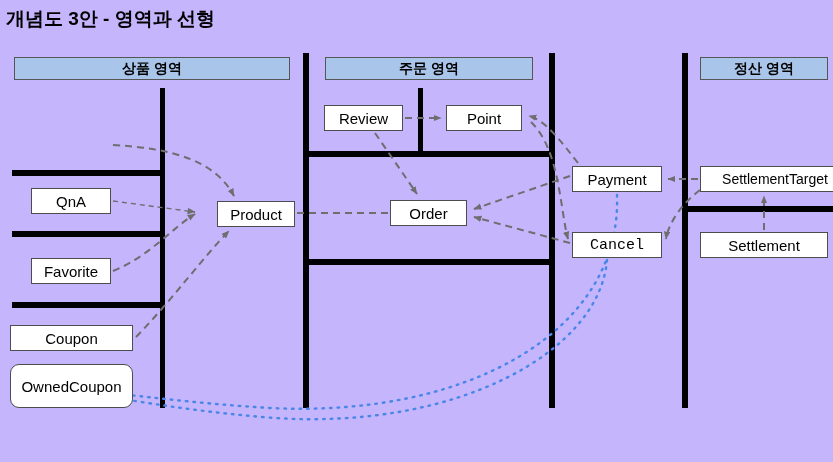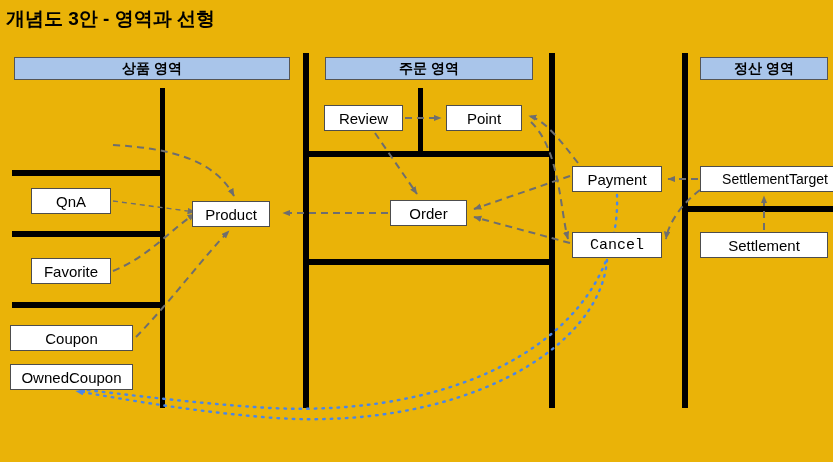--- a/index.html
+++ b/index.html
@@ -1,18 +1,18 @@
 <!DOCTYPE html>
 <html><head>
 <meta charset="utf-8">
 <style>
   html,body{margin:0;padding:0;background:#ffffff;}
   body{width:833px;height:462px;overflow:hidden;
        font-family:"Liberation Sans","DejaVu Sans",sans-serif;}
-  #stage{position:relative;width:833px;height:462px;background:#eab308;}
+  #stage{position:relative;width:833px;height:462px;background:#c4b5fd;}
 
   #title{position:absolute;left:6px;top:6px;font-size:19px;font-weight:bold;
          color:#000;letter-spacing:0px;white-space:nowrap;}
 
   .zone-header{position:absolute;background:#a9c5ea;border:1px solid #555;
                box-sizing:border-box;display:flex;align-items:center;
                justify-content:center;font-size:14px;font-weight:bold;color:#000;}
 
   .vdiv{position:absolute;background:#000;}
   .hdiv{position:absolute;background:#000;}
@@ -92,24 +92,24 @@
 
   <div class="node" style="left:31px;top:188px;width:80px;height:26px;">
     <span>QnA</span>
   </div>
   <div class="node" style="left:31px;top:258px;width:80px;height:26px;">
     <span>Favorite</span>
   </div>
   <div class="node" style="left:10px;top:325px;width:123px;height:26px;">
     <span>Coupon</span>
   </div>
-  <div class="node" style="left:10px;top:364px;width:123px;height:26px;">
+  <div class="node" style="left:10px;top:364px;width:123px;height:44px;border-radius:9px;">
     <span>OwnedCoupon</span>
   </div>
-  <div class="node" style="left:192px;top:201px;width:78px;height:26px;">
+  <div class="node" style="left:217px;top:201px;width:78px;height:26px;">
     <span>Product</span>
   </div>
   <div class="node" style="left:324px;top:105px;width:79px;height:26px;">
     <span>Review</span>
   </div>
   <div class="node" style="left:446px;top:105px;width:76px;height:26px;">
     <span>Point</span>
   </div>
   <div class="node" style="left:390px;top:200px;width:77px;height:26px;">
     <span>Order</span>

